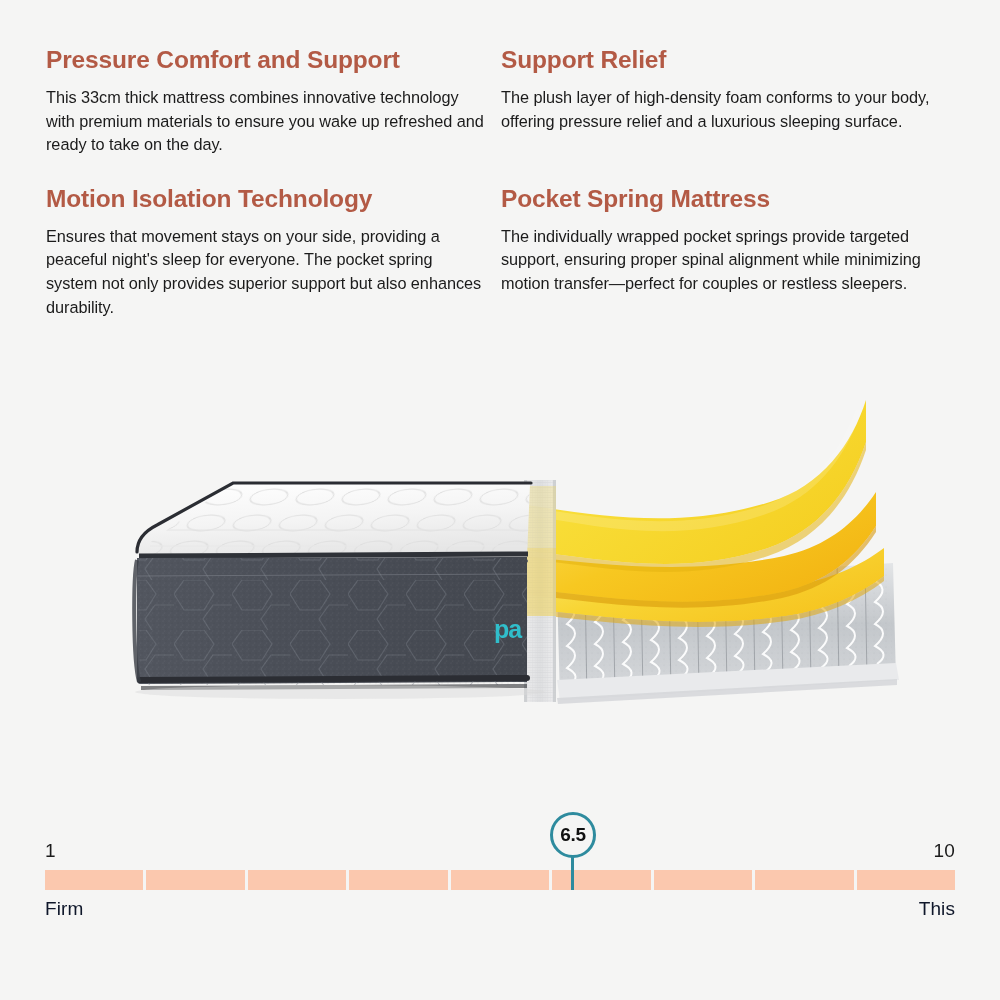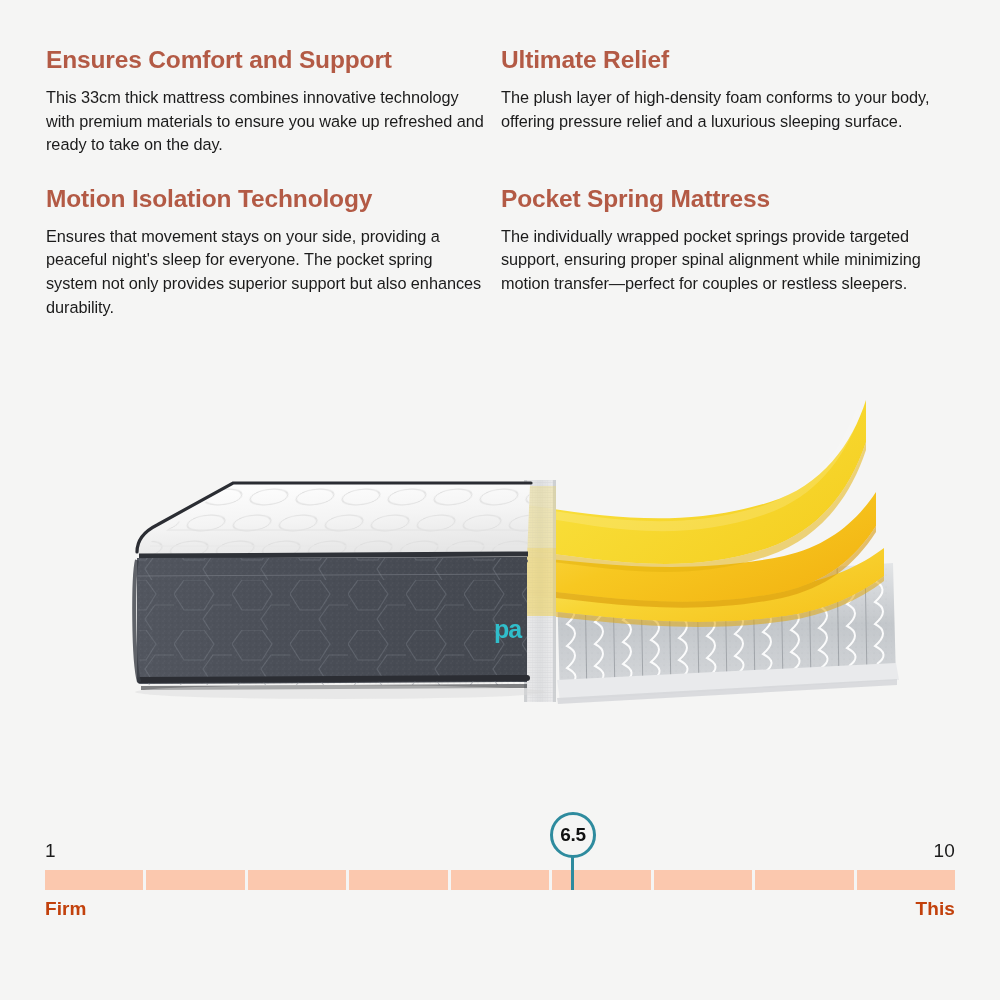--- a/index.html
+++ b/index.html
@@ -67,21 +67,21 @@
   }
   .scale-seg {
     flex: 1 1 0;
     background: #fbc8ae;
     height: 20px;
   }
   .scale-footlabels {
     position: absolute;
     top: 86px; left: 0; right: 0;
     display: flex; justify-content: space-between;
-    font-size: 19px; font-weight: bold; color: #c2410c;
+    font-size: 19px; font-weight: normal; color: #0f172a;
     letter-spacing: 0.1px;
     align-items: center;
   }
   .scale-marker {
     position: absolute;
     top: 0px;
     left: 505px;
     width: 46px; height: 78px;
   }
   .marker-circle {
@@ -101,26 +101,26 @@
     width: 3px; height: 33px;
     background: #2e8b9e;
   }
 </style>
 </head>
 <body>
 
 <div class="features">
 
   <div class="feature">
-    <div class="feature-title">Ensures Comfort and Support</div>
+    <div class="feature-title">Pressure Comfort and Support</div>
     <div class="feature-body">This 33cm thick mattress combines innovative technology with premium materials to ensure you wake up refreshed and ready to take on the day.</div>
   </div>
 
   <div class="feature">
-    <div class="feature-title">Ultimate Relief</div>
+    <div class="feature-title">Support Relief</div>
     <div class="feature-body">The plush layer of high-density foam conforms to your body, offering pressure relief and a luxurious sleeping surface.</div>
   </div>
 
   <div class="feature">
     <div class="feature-title">Motion Isolation Technology</div>
     <div class="feature-body">Ensures that movement stays on your side, providing a peaceful night's sleep for everyone. The pocket spring system not only provides superior support but also enhances durability.</div>
   </div>
 
   <div class="feature">
     <div class="feature-title">Pocket Spring Mattress</div>

